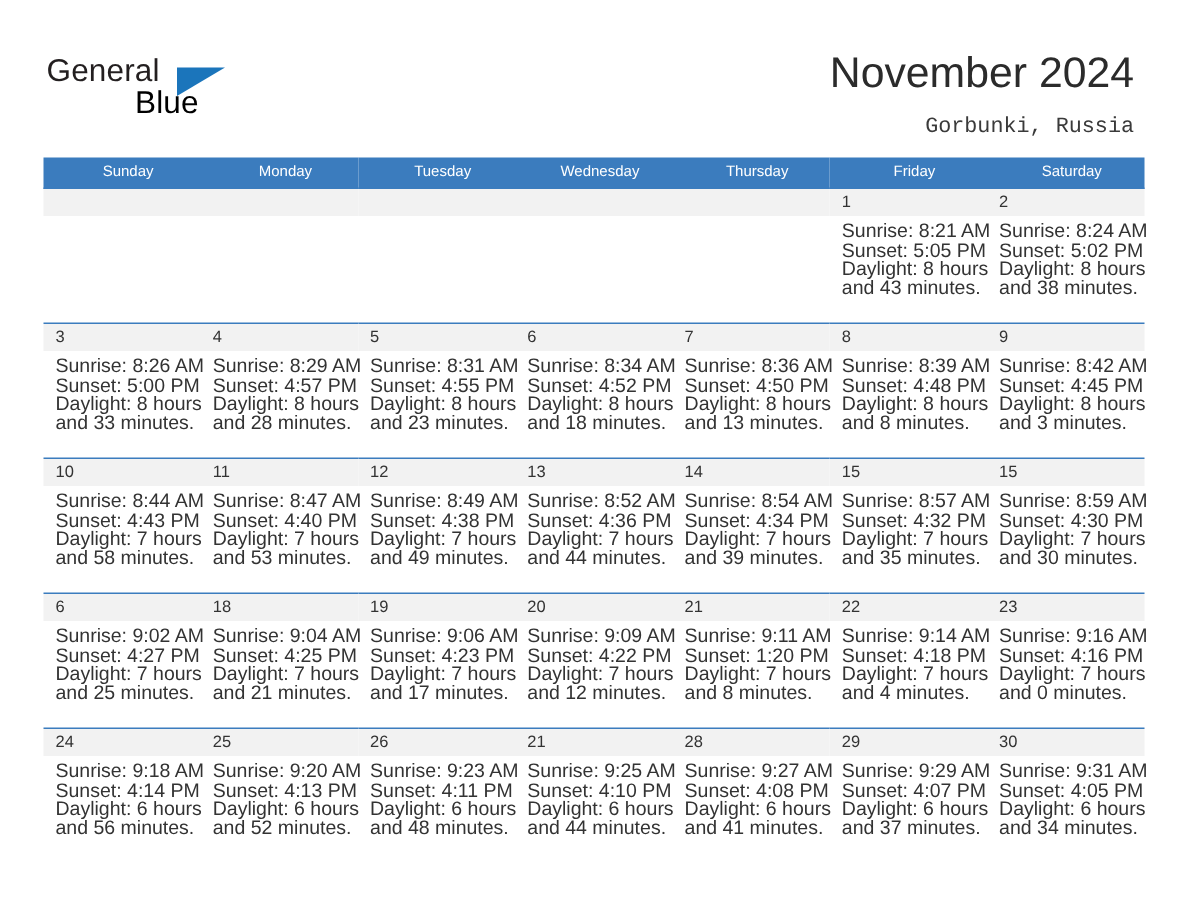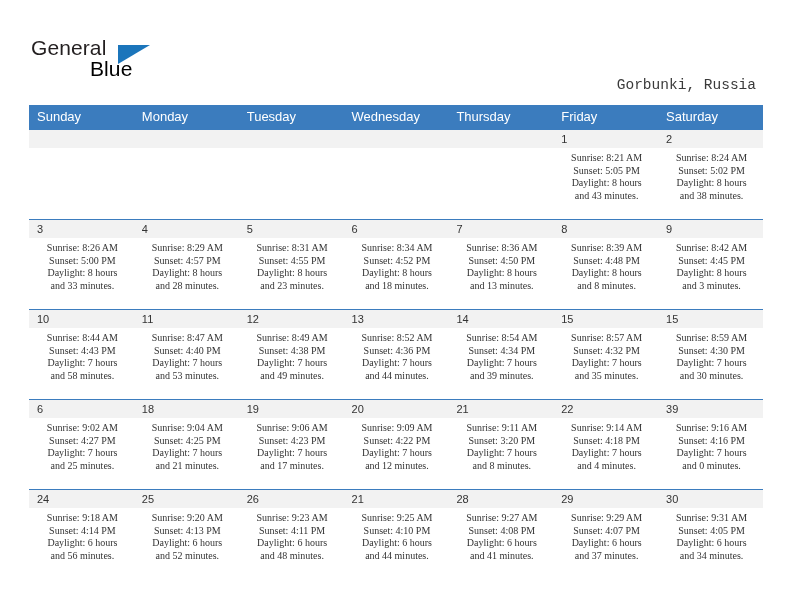--- a/index.html
+++ b/index.html
@@ -94,23 +94,23 @@
     width: 734px;
   }
   table.cal {
     border-collapse: collapse;
     width: 734px;
     table-layout: fixed;
   }
   table.cal th {
     background: #3b7cbe;
     color: #ffffff;
-    font-size: 13px;
+    font-size: 10px;
     font-weight: normal;
-    text-align: left;
+    text-align: center;
     padding: 4px 0 5px 8px;
     height: 11px;
     font-family: "Liberation Sans", sans-serif;
   }
   table.cal td {
     vertical-align: top;
     padding: 0;
     border-top: 1px solid #3b7cbe;
     height: 89px;
     background: #ffffff;
@@ -127,43 +127,43 @@
     box-sizing: border-box;
     line-height: 18px;
     font-size: 11px;
     color: #333333;
   }
   .cell.empty .daynum-band {
     background: #f2f2f2;
   }
   .info {
     padding: 4px 6px 0 8px;
-    font-size: 10px;
+    font-size: 13px;
     line-height: 12.6px;
     color: #333333;
-    font-family: Liberation Serif, serif;
-    text-align: center;
+    font-family: Liberation Sans, sans-serif;
   }
   .info div {
     white-space: nowrap;
   }
 </style>
 </head>
 <body>
 
 <div class="page">
 
   <div class="top">
 
     <div class="logo">
       <span class="logo-general">General</span>
       <span class="logo-tri"></span>
       <span class="logo-blue">Blue</span>
     </div>
 
+    <div class="title">November 2024</div>
     <div class="subtitle">Gorbunki, Russia</div>
   </div>
 
   <div class="calendar">
     <table class="cal">
       <thead>
         <tr>
           <th>Sunday</th>
           <th>Monday</th>
           <th>Tuesday</th>
@@ -424,40 +424,40 @@
                   <div>Daylight: 7 hours</div>
                   <div>and 12 minutes.</div>
                 </div>
               </div>
             </td>
             <td>
               <div class="cell">
                 <div class="daynum-band">21</div>
                 <div class="info">
                   <div>Sunrise: 9:11 AM</div>
-                  <div>Sunset: 3:20 PM</div>
+                  <div>Sunset: 1:20 PM</div>
                   <div>Daylight: 7 hours</div>
                   <div>and 8 minutes.</div>
                 </div>
               </div>
             </td>
             <td>
               <div class="cell">
                 <div class="daynum-band">22</div>
                 <div class="info">
                   <div>Sunrise: 9:14 AM</div>
                   <div>Sunset: 4:18 PM</div>
                   <div>Daylight: 7 hours</div>
                   <div>and 4 minutes.</div>
                 </div>
               </div>
             </td>
             <td>
               <div class="cell">
-                <div class="daynum-band">39</div>
+                <div class="daynum-band">23</div>
                 <div class="info">
                   <div>Sunrise: 9:16 AM</div>
                   <div>Sunset: 4:16 PM</div>
                   <div>Daylight: 7 hours</div>
                   <div>and 0 minutes.</div>
                 </div>
               </div>
             </td>
           </tr>
           <tr>

